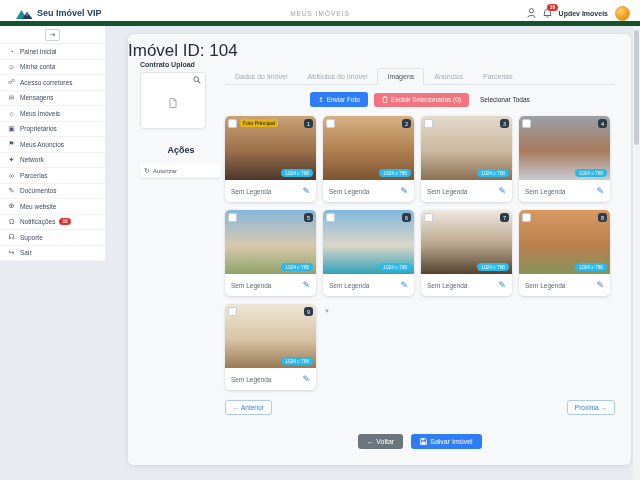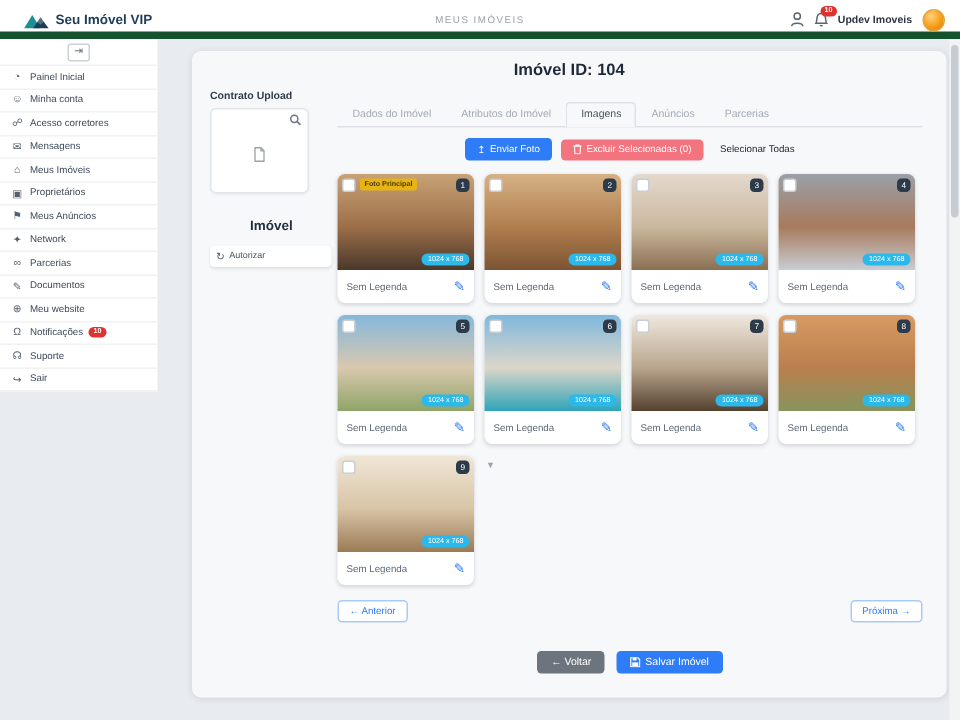--- a/index.html
+++ b/index.html
@@ -25,21 +25,21 @@
   .sidebar { position:absolute; left:0; top:26px; width:106px; background:#fff; border-right:1px solid #e8eaec; border-bottom:1px solid #e8eaec; z-index:10; }
   .toggle-row { height:18px; display:flex; align-items:center; justify-content:center; border-bottom:1px solid #f1f2f4; }
   .toggle-btn { width:15px; height:12px; border:1px solid #ccd2d8; border-radius:2px; font-size:7px; line-height:10px; text-align:center; color:#6b7480; background:#fff; cursor:pointer; }
   .side-item { height:15.5px; display:flex; align-items:center; gap:4px; padding:0 7px; border-bottom:1px solid #f1f2f4; font-size:6.5px; color:#3f4b5b; cursor:pointer; }
   .side-icon { width:9px; font-size:7px; color:#55606e; text-align:center; flex:none; }
   .side-label { white-space:nowrap; }
   .side-badge { background:#e03131; color:#fff; font-size:4.8px; font-weight:bold; padding:1px 3px; border-radius:5px; }
 
   
   .main-card { position:absolute; left:128px; top:34px; width:503px; height:431px; background:#f7f8fa; border-radius:6px; box-shadow:0 1px 5px rgba(50,60,70,.12); }
-  .main-title { position:absolute; top:7px; left:0; right:0; text-align:center; font-size:11px; font-weight:bold; color:#1f2937; }
+  .main-title { position:absolute; top:7px; left:0; right:0; text-align:left; font-size:17px; font-weight:normal; color:#1f2937; }
 
   
   .left-col { position:absolute; left:12px; top:27px; width:82px; }
   .cu-title { font-size:7px; font-weight:bold; color:#2c3a4a; margin-bottom:4px; }
   .upload-box { width:66px; height:57px; background:#fff; border:1px solid #e2e6ea; border-radius:4px; position:relative; box-shadow:0 1px 2px rgba(0,0,0,.05); cursor:pointer; }
   .upload-box .magnifier { position:absolute; top:3px; right:4px; }
   .upload-box .file-glyph { position:absolute; left:50%; top:55%; transform:translate(-50%,-50%); }
   .acoes-title { margin-top:16px; text-align:center; font-size:9px; font-weight:bold; color:#1f2d3d; }
   .auth-row { margin-top:9px; width:81px; height:14px; background:#fff; border-radius:3px; box-shadow:0 1px 2px rgba(0,0,0,.10); display:flex; align-items:center; gap:3px; padding:0 4px; font-size:6px; color:#4a5563; cursor:pointer; }
   .auth-icon { font-size:7px; color:#55606e; }
@@ -205,21 +205,21 @@
             <line x1="5.1" y1="5.1" x2="7.3" y2="7.3" stroke="#6b7480" stroke-width="1.1"></line>
           </svg>
       </span>
       <span class="file-glyph">
         <svg width="8" height="10" viewBox="0 0 8 10">
             <path d="M1 0.5 h4 l2 2 v7 h-6 z" fill="none" stroke="#9aa3ad" stroke-width="0.9"></path>
             <path d="M5 0.5 v2 h2" fill="none" stroke="#9aa3ad" stroke-width="0.9"></path>
           </svg>
       </span>
     </div>
-    <div class="acoes-title">Imóvel</div>
+    <div class="acoes-title">Ações</div>
     <div class="auth-row">
       <span class="auth-icon">↻</span>
       <span>Autorizar</span>
     </div>
   </aside>
 
   <section class="content-region">
     <div class="tabs">
         <div class="tab">Dados do Imóvel</div>
         <div class="tab">Atributos do Imóvel</div>

